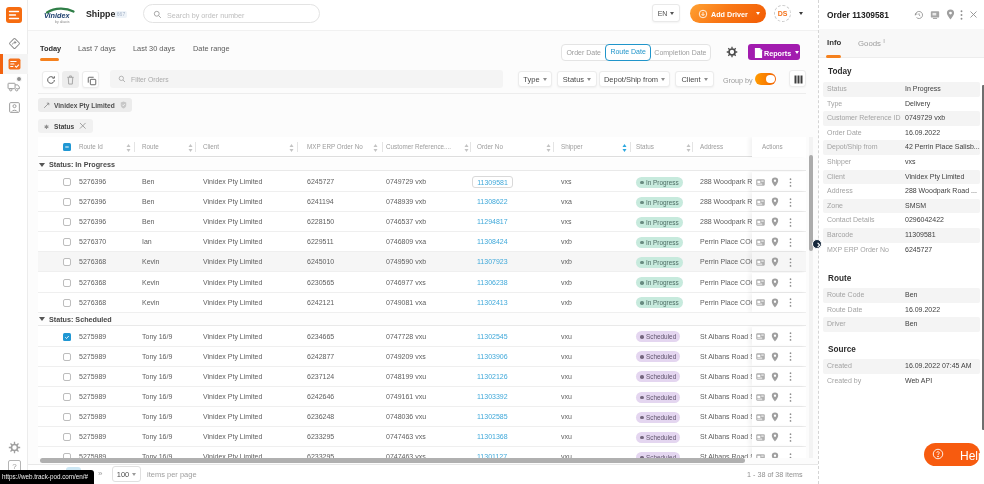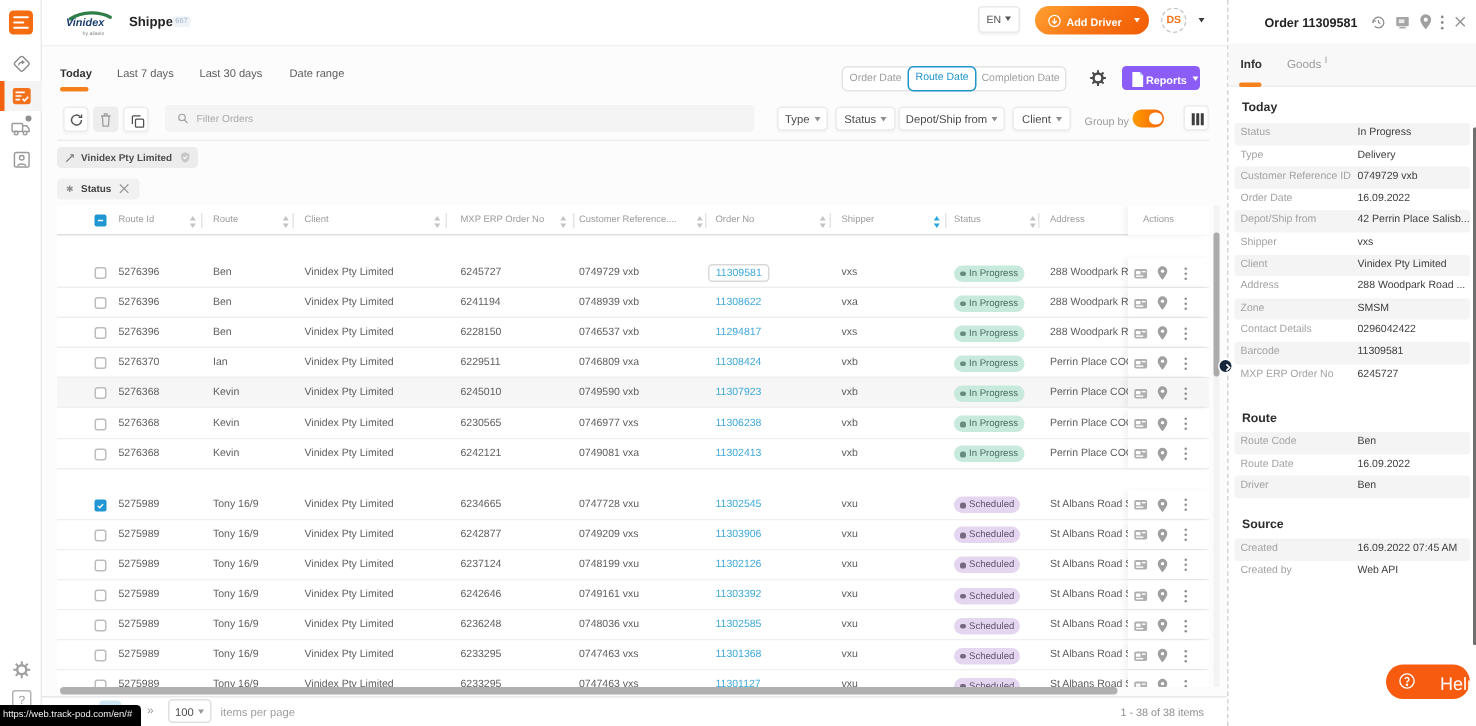--- a/index.html
+++ b/index.html
@@ -87,20 +87,27 @@
 </div>
 <div id="main">
 <div id="hdr">
 <div class="abs" style="left:14px;top:5px;width:36px;height:20px"><svg width="36" height="20" viewBox="0 0 72 40">
           <path d="M10 15 C 26 5, 48 5, 63 13" fill="none" stroke="#2f7e47" stroke-width="4.5" stroke-linecap="round"></path>
           <text x="4" y="25" font-family="Liberation Sans" font-size="14.5" font-weight="bold" font-style="italic" fill="#1c3e6e">Vinidex</text>
           <text x="26" y="36" font-family="Liberation Sans" font-size="7" fill="#8a8a8a">by aliaxis</text>
         </svg></div>
 <div class="abs nw" style="left:58px;top:9px;font-size:8.8px;font-weight:bold;color:#262626">Shipper</div>
 <div class="abs" style="left:87px;top:11px;width:12px;height:7px;border-radius:2px;background:#eef3f8;color:#a8b6ca;font-size:5px;text-align:center;line-height:7px">667</div>
+<div class="abs" style="left:115px;top:4px;width:177px;height:19px;border:1px solid #e3e3e3;border-radius:9.5px;background:#fff">
+        <svg class="abs" style="left:9px;top:5px" width="9" height="9" viewBox="0 0 24 24" fill="none" stroke="#9d9d9d" stroke-width="2.4">
+          <circle cx="10" cy="10" r="6.5"></circle>
+          <line x1="15" y1="15" x2="21" y2="21"></line>
+        </svg>
+        <div class="abs nw" style="left:23px;top:5.5px;font-size:7.2px;color:#bdbdbd">Search by order number</div>
+      </div>
 <div class="abs" style="left:624px;top:4px;width:28px;height:18px;background:#fff;border:1px solid #e9e9e9;border-radius:3px;font-size:7px;color:#4e4e4e;text-align:center;line-height:17px;box-shadow:0 1px 2px rgba(0,0,0,.05)">EN<span class="caret" style="border-top-color:#555"></span></div>
 <div class="abs" style="left:662px;top:4px;width:76px;height:19px;border-radius:9.5px;background:linear-gradient(135deg,#ffa233 0%,#f97816 45%,#f25c04 100%);color:#fff">
         <svg class="abs" style="left:8px;top:4.5px" width="10" height="10" viewBox="0 0 24 24" fill="none" stroke="#fff" stroke-width="2">
           <circle cx="12" cy="12" r="9"></circle>
           <line x1="12" y1="7.5" x2="12" y2="15"></line>
           <path d="M8.5 12l3.5 4 3.5-4" fill="none"></path>
         </svg>
         <div class="abs nw" style="left:21px;top:5.5px;font-size:7.2px;font-weight:bold">Add Driver</div>
         <span class="caret abs" style="left:63px;top:8px;border-top-color:#fff"></span>
       </div>
@@ -116,21 +123,21 @@
       <div style="font-size:7px;color:#9d9d9d;line-height:15px;width:44px;text-align:center">Order Date</div>
       <div style="font-size:7px;color:#2095ca;line-height:14px;width:46px;text-align:center;border:1px solid #2095ca;border-radius:4px;margin:-1px 0;height:17px;background:#fff">Route Date</div>
       <div style="font-size:7px;color:#9d9d9d;line-height:15px;width:60px;text-align:center">Completion Date</div>
     </div>
 <svg class="abs" style="left:698px;top:46px" width="12" height="12" viewBox="0 0 24 24" fill="none" stroke="#4a4a4a">
       <circle cx="12" cy="12" r="6" stroke-width="3.4"></circle>
       <g stroke-width="2.6">
         <path d="M12 1.5v4M12 18.5v4M1.5 12h4M18.5 12h4M4.6 4.6l2.8 2.8M16.6 16.6l2.8 2.8M19.4 4.6l-2.8 2.8M7.4 16.6l-2.8 2.8"></path>
       </g>
     </svg>
-<div class="abs" style="left:720px;top:44px;width:52px;height:16px;background:#8b5cf6;border-radius:3px;color:#fff">
+<div class="abs" style="left:720px;top:44px;width:52px;height:16px;background:#a21caf;border-radius:3px;color:#fff">
       <svg class="abs" style="left:6px;top:3.5px" width="9" height="10" viewBox="0 0 20 22" fill="#fff">
         <path d="M2 0h11l5 5v17H2z"></path>
         <path d="M13 0l5 5h-5z" fill="#bfe3f2"></path>
       </svg>
       <div class="abs nw" style="left:16px;top:4.5px;font-size:7.2px;font-weight:bold">Reports</div>
       <span class="caret abs" style="left:44px;top:7px;border-top-color:#fff"></span>
     </div>
 <div class="btnbox" style="left:14px;top:71px;width:17px;height:17px">
       <svg style="position:absolute;left:3px;top:3px" width="10" height="10" viewBox="0 0 24 24" fill="none" stroke="#4e4e4e" stroke-width="2.2">
         <path d="M20 12a8 8 0 1 1-2.5-5.8"></path>
@@ -242,20 +249,21 @@
       </svg>
 <div class="hdiv" style="left:96px"></div>
 <div class="hdiv" style="left:157px"></div>
 <div class="hdiv" style="left:259px"></div>
 <div class="hdiv" style="left:344px"></div>
 <div class="hdiv" style="left:432px"></div>
 <div class="hdiv" style="left:515px"></div>
 <div class="hdiv" style="left:592px"></div>
 <div class="hdiv" style="left:654px"></div>
 </div>
+<div class="grow" style="top:21.0px"><span class="tri"></span>Status: In Progress</div>
 <div class="row" style="top:35px;height:20.1px;background:#fff">
       <div class="cb" style="left:25px;top:6px"></div>
       <div class="cell" style="left:41px">5276396</div>
       <div class="cell" style="left:104px">Ben</div>
       <div class="cell" style="left:165px">Vinidex Pty Limited</div>
       <div class="cell" style="left:269px">6245727</div>
       <div class="cell" style="left:348px">0749729 vxb</div>
       <div class="abs" style="left:434px;top:4px;width:41px;height:12px;border:1px solid #d9d9d9;border-radius:3px;background:#fff;font-size:7px;color:#41a9da;text-align:center;line-height:11px">11309581</div>
       <div class="cell" style="left:523px">vxs</div>
       <div class="pill pill-ip" style="left:598px;top:4.5px">In Progress</div>
@@ -445,20 +453,21 @@
           <path d="M9 1a7.2 7.2 0 0 0-7.2 7.2C1.8 13 9 21 9 21s7.2-8 7.2-12.8A7.2 7.2 0 0 0 9 1z" fill="#9f9f9f"></path>
           <circle cx="9" cy="8.2" r="2.6" fill="#fff"></circle>
         </svg>
         <svg class="abs" style="left:37px;top:5.5px" width="3" height="9" viewBox="0 0 4 16" fill="#8e8e8e">
           <circle cx="2" cy="2" r="1.5"></circle>
           <circle cx="2" cy="8" r="1.5"></circle>
           <circle cx="2" cy="14" r="1.5"></circle>
         </svg>
       </div>
     </div>
+<div class="grow" style="top:175.7px"><span class="tri"></span>Status: Scheduled</div>
 <div class="row" style="top:189.7px;height:20.1px;background:#fff">
       <div class="cbon" style="left:25px;top:6px">
         <svg width="6" height="6" viewBox="0 0 12 12">
           <path d="M2.5 6.5l2.5 2.5 4.5-5" stroke="#fff" stroke-width="1.8" fill="none"></path>
         </svg>
       </div>
       <div class="cell" style="left:41px">5275989</div>
       <div class="cell" style="left:104px">Tony 16/9</div>
       <div class="cell" style="left:165px">Vinidex Pty Limited</div>
       <div class="cell" style="left:269px">6234665</div>
@@ -667,21 +676,21 @@
 <div class="abs" style="left:12px;top:4px;font-size:8px;color:#b9b9b9">«</div>
 <div class="abs" style="left:26px;top:4px;font-size:8px;color:#b9b9b9">‹</div>
 <div class="abs" style="left:38px;top:2px;width:15px;height:14px;background:#cde7f4;border-radius:3px;font-size:7.5px;color:#2a7ca5;text-align:center;line-height:14px">1</div>
 <div class="abs" style="left:58px;top:4px;font-size:8px;color:#9b9b9b">›</div>
 <div class="abs" style="left:70px;top:4px;font-size:8px;color:#9b9b9b">»</div>
 <div class="abs" style="left:84px;top:1px;width:29px;height:16px;background:#fff;border:1px solid #e0e0e0;border-radius:3px;font-size:7.5px;color:#4e4e4e;text-align:center;line-height:15px">100<span class="caret" style="border-top-color:#9a9a9a"></span></div>
 <div class="abs nw" style="left:119px;top:5px;font-size:7.5px;color:#9e9e9e">items per page</div>
 <div class="abs nw" style="left:719px;top:5px;font-size:7.2px;color:#8f8f8f">1 - 38 of 38 items</div>
 </div>
 <div id="panel">
-<div class="abs nw" style="left:24px;top:10px;font-size:8.4px;font-weight:bold;color:#222">Order 11309581</div>
+<div class="abs nw" style="left:8px;top:10px;font-size:8.4px;font-weight:bold;color:#222">Order 11309581</div>
 <svg class="abs" style="left:95px;top:10px" width="10" height="10" viewBox="0 0 24 24" fill="none" stroke="#8e8e8e" stroke-width="2">
       <path d="M3.5 12a8.5 8.5 0 1 1 2.5 6"></path>
       <path d="M3 13l.5-4L8 10" fill="none"></path>
       <path d="M12 8v4l3 2"></path>
     </svg>
 <svg class="abs" style="left:111px;top:10px" width="10" height="10" viewBox="0 0 24 24">
       <rect x="2" y="3" width="20" height="15" rx="2" fill="#a5a5a5"></rect>
       <rect x="6" y="7" width="9" height="6" fill="#e9e9e9"></rect>
       <rect x="7" y="19" width="10" height="2.5" fill="#a5a5a5"></rect>
     </svg>

